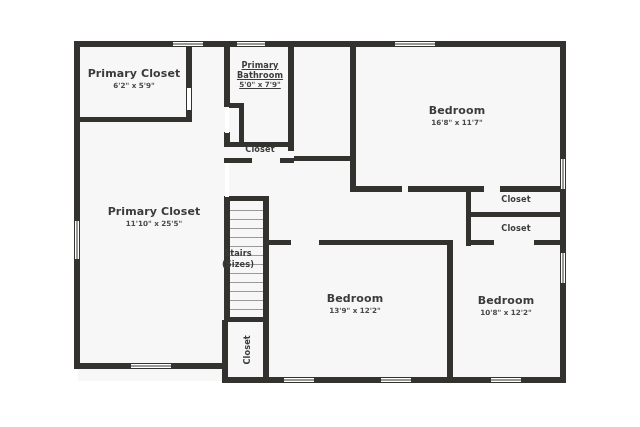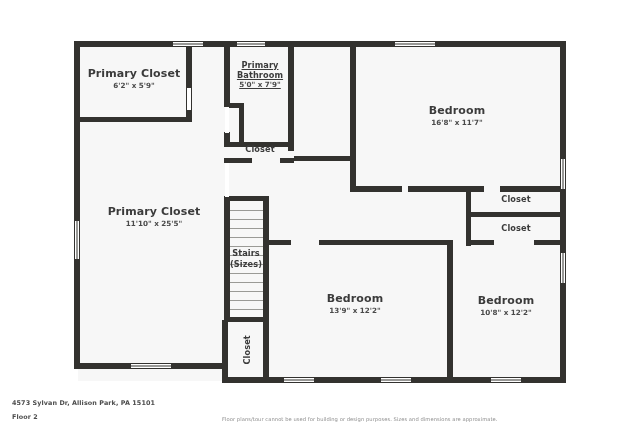--- a/index.html
+++ b/index.html
@@ -303,26 +303,21 @@
     </div>
 
     <div class="label small" style="left:470px; top:224px; width:92px;">
       <span class="rname">Closet</span>
     </div>
 
     <div class="label small vertical" style="left:213px; top:345px; width:70px;">
       <span class="rname">Closet</span>
     </div>
 
-    <div class="label small" style="left:222px; top:249px; width:48px;">
+    <div class="label small" style="left:214px; top:249px; width:48px;">
       <span class="rname">Stairs</span>
       <span class="rname" style="margin-top:1px;">(Sizes)</span>
     </div>
 
   </div>
 
-  <div class="footer">
-    <div class="addr">4573 Sylvan Dr, Allison Park, PA 15101</div>
-    <div class="floorlabel">Floor 2</div>
-    <div class="disclaimer">Floor plans/tour cannot be used for building or design purposes. Sizes and dimensions are approximate.</div>
-  </div>
 
 </div>
 
 </body></html>

